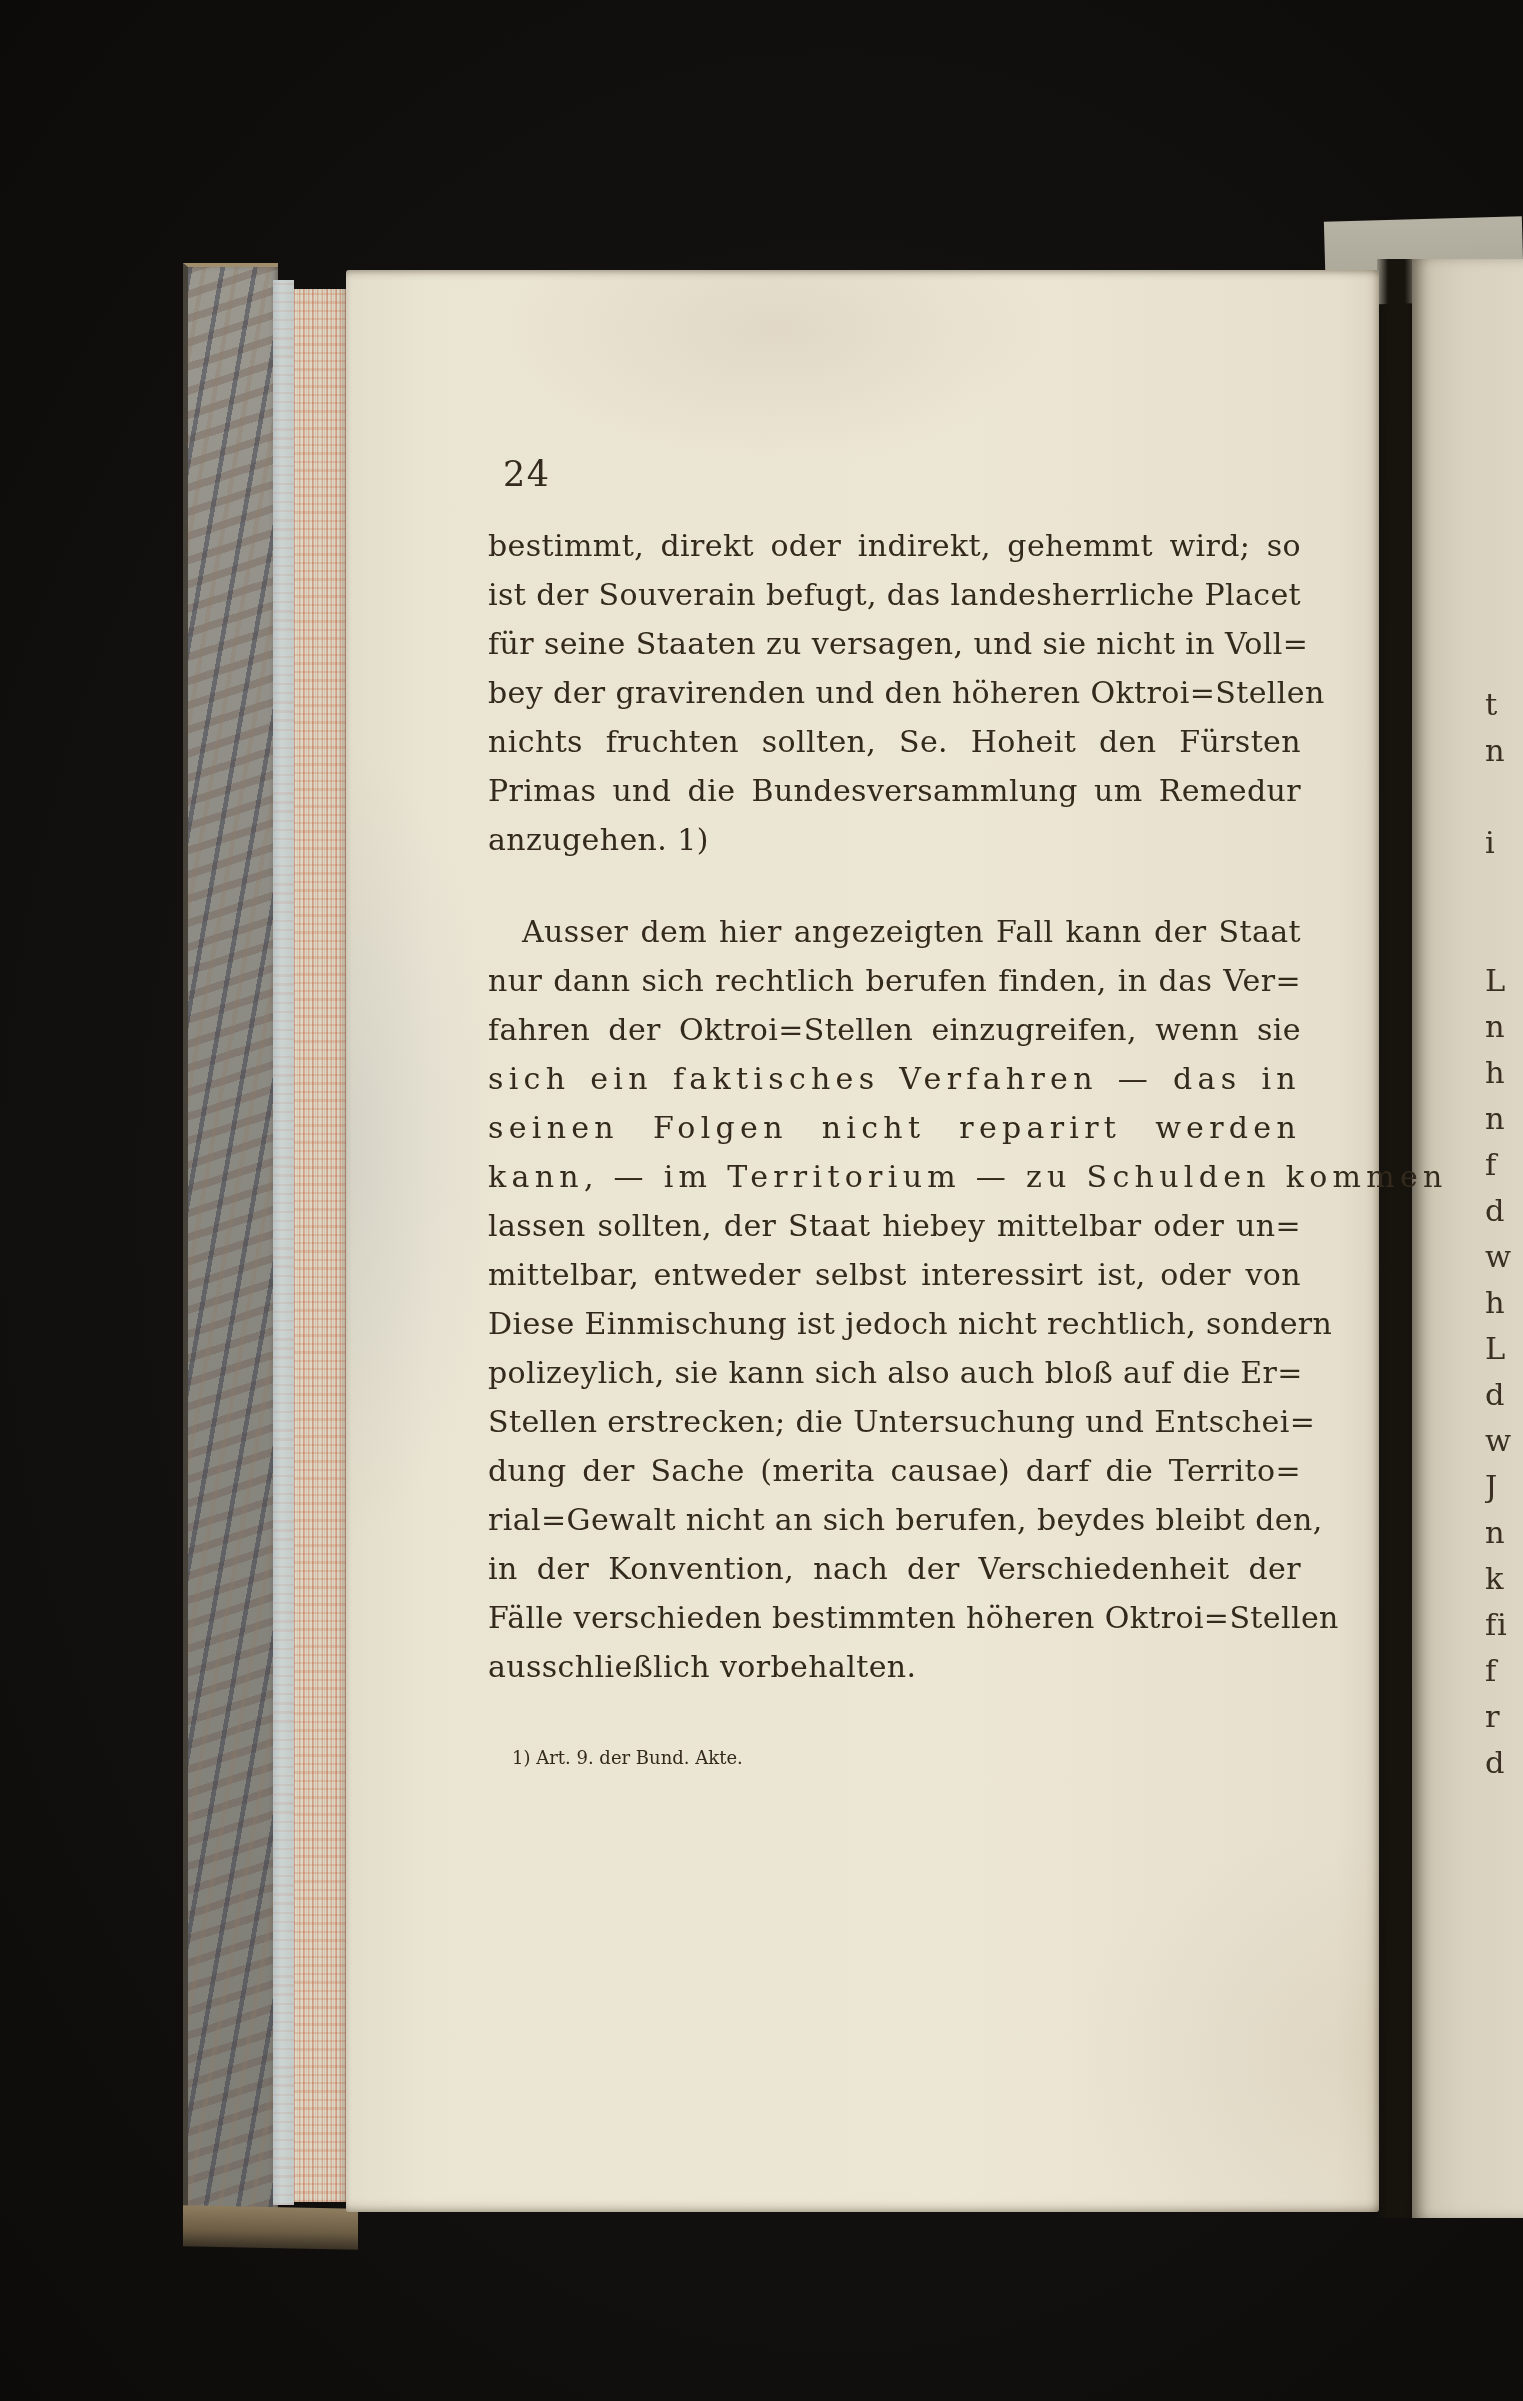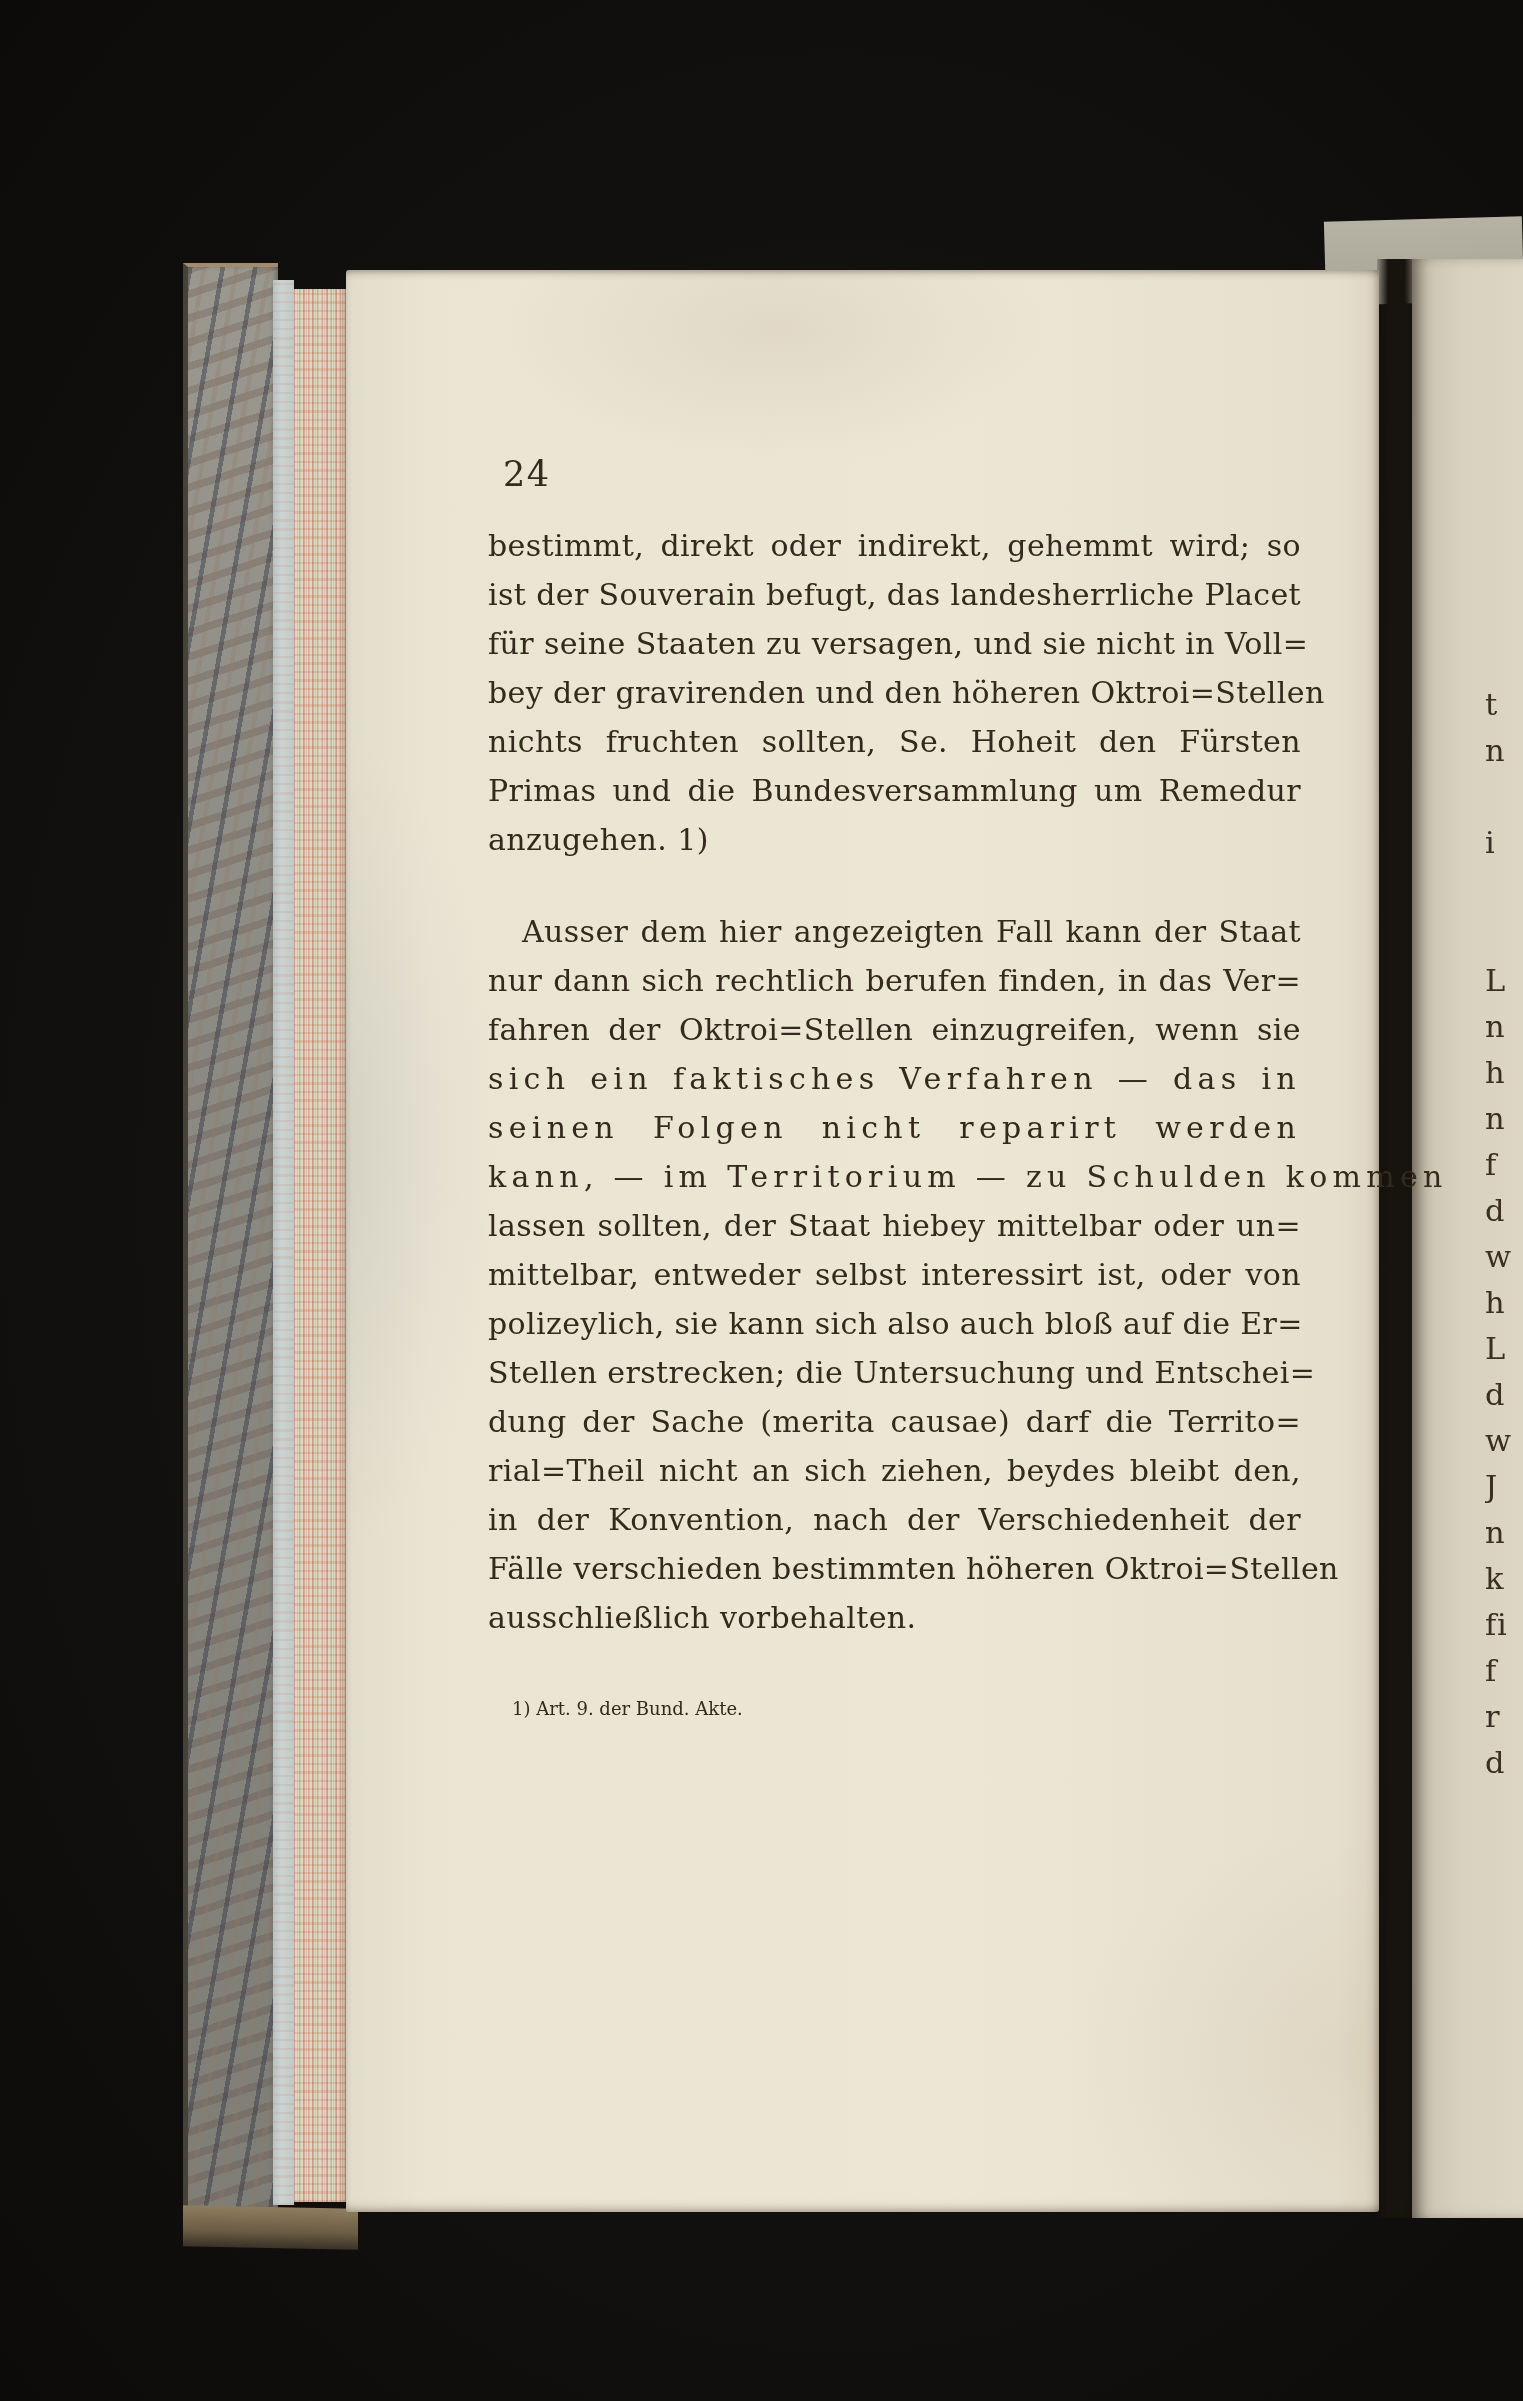--- a/index.html
+++ b/index.html
@@ -132,24 +132,25 @@
         </div>
       <div class="para para-2">
           <div class="line">Ausser dem hier angezeigten Fall kann der Staat</div>
           <div class="line">nur dann sich rechtlich berufen finden, in das Ver=</div>
           <div class="line">fahren der Oktroi=Stellen einzugreifen, wenn sie</div>
           <div class="line">sich ein faktisches Verfahren — das in</div>
           <div class="line">seinen Folgen nicht reparirt werden</div>
           <div class="line">kann, — im Territorium — zu Schulden kommen</div>
           <div class="line">lassen sollten, der Staat hiebey mittelbar oder un=</div>
           <div class="line">mittelbar, entweder selbst interessirt ist, oder von</div>
+          <div class="line">Diese Einmischung ist jedoch nicht rechtlich, sondern</div>
           <div class="line">polizeylich, sie kann sich also auch bloß auf die Er=</div>
           <div class="line">Stellen erstrecken; die Untersuchung und Entschei=</div>
           <div class="line">dung der Sache (merita causae) darf die Territo=</div>
-          <div class="line">rial=Theil nicht an sich ziehen, beydes bleibt den,</div>
+          <div class="line">rial=Gewalt nicht an sich berufen, beydes bleibt den,</div>
           <div class="line">in der Konvention, nach der Verschiedenheit der</div>
           <div class="line">Fälle verschieden bestimmten höheren Oktroi=Stellen</div>
           <div class="line">ausschließlich vorbehalten.</div>
         </div>
       <div class="footnote">1) Art. 9. der Bund. Akte.</div>
     </div>
   </div>
 
   <div class="gutter-shadow"></div>
 

